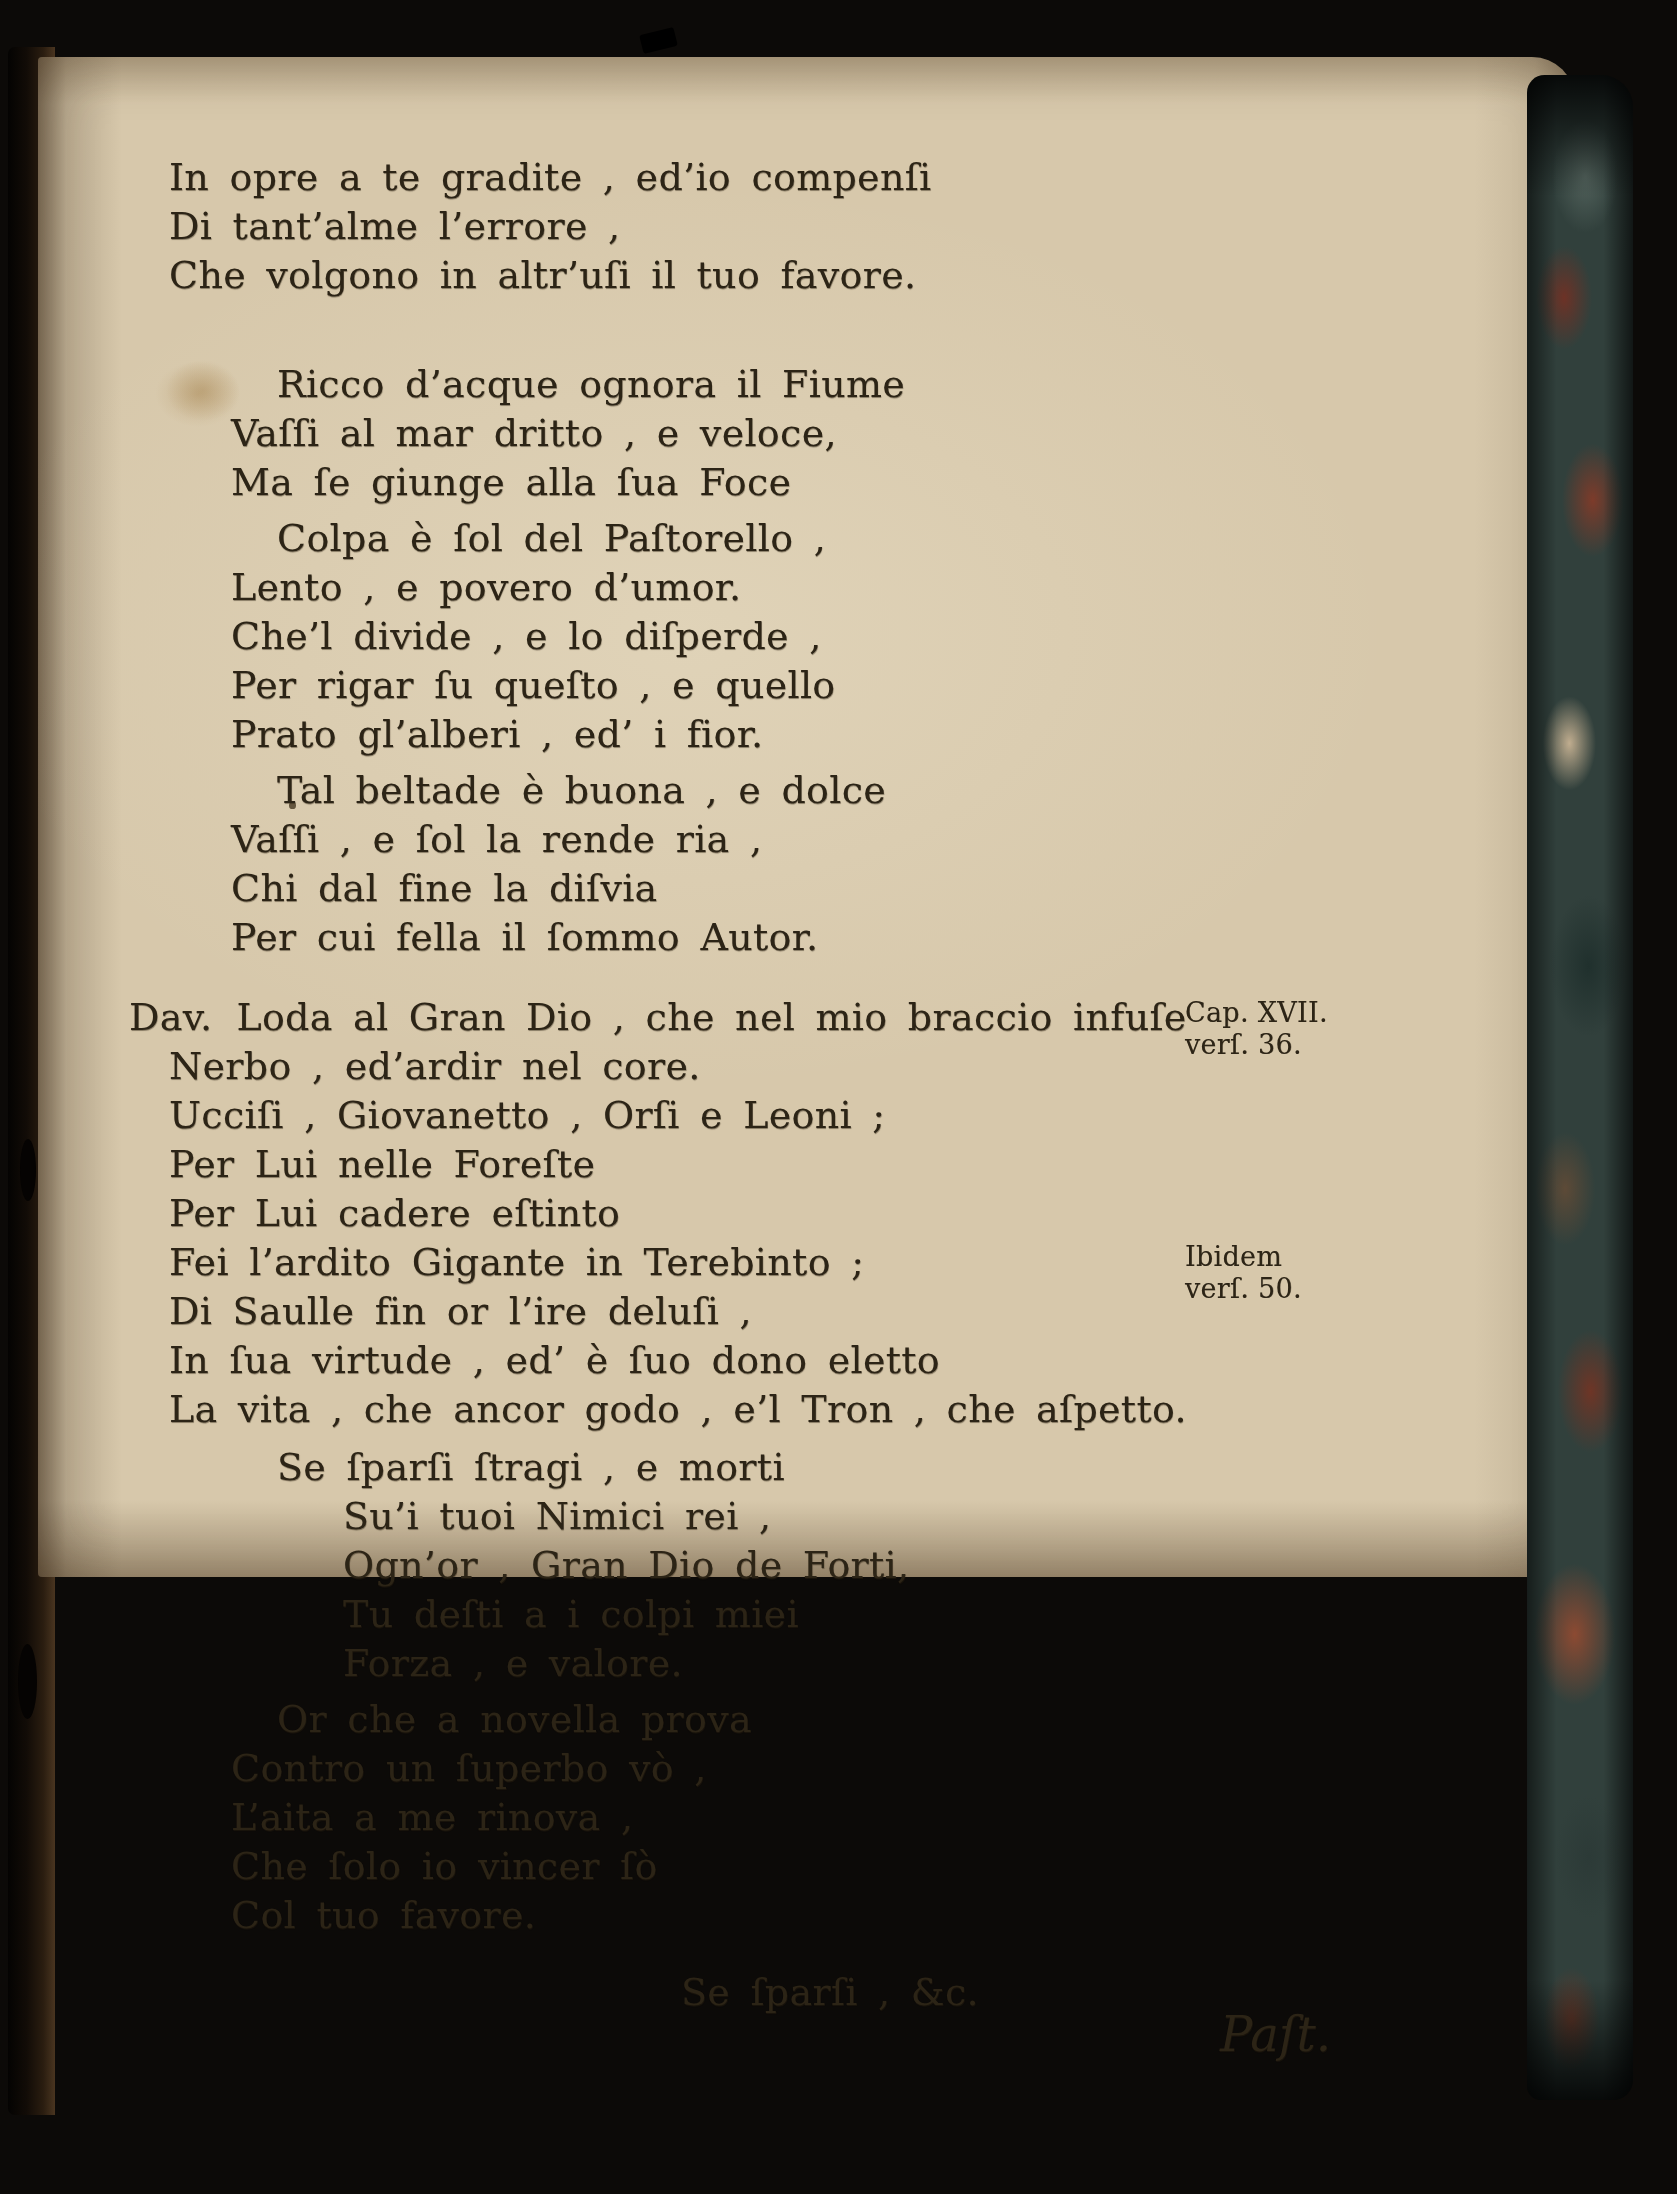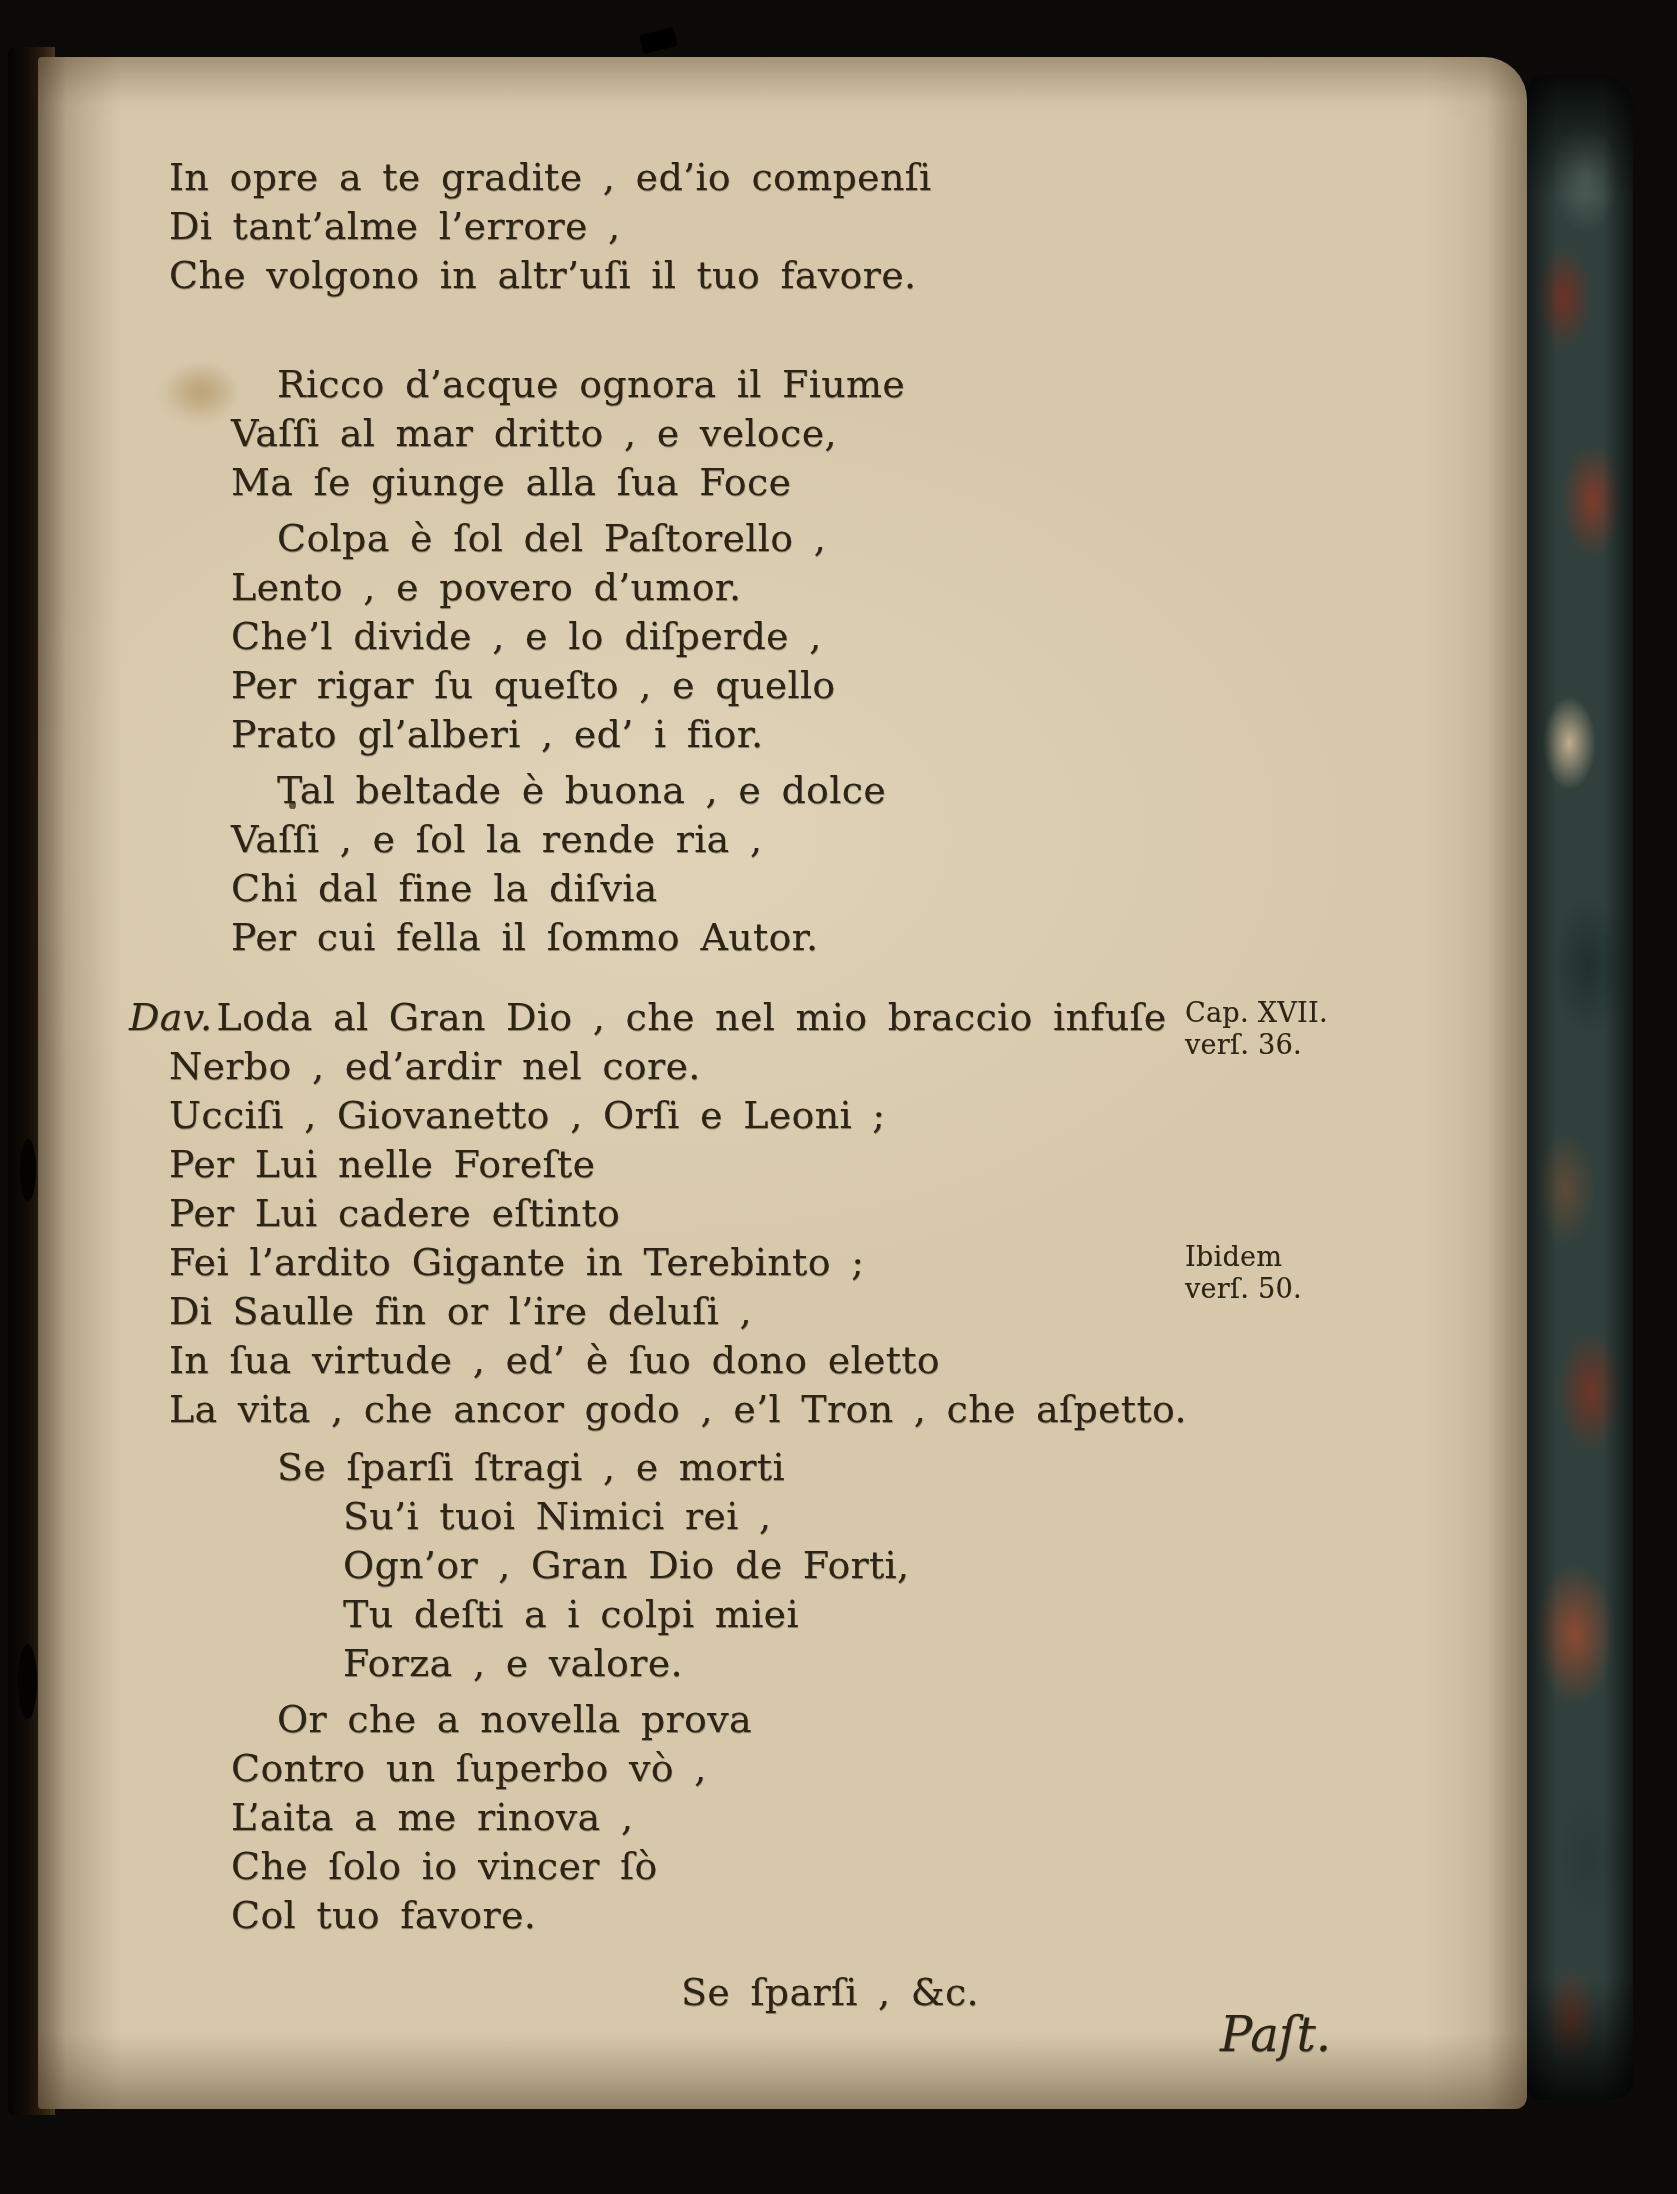--- a/index.html
+++ b/index.html
@@ -18,32 +18,33 @@
   .binding {
     position: absolute;
     left: 8px; top: 47px;
     width: 47px; height: 2068px;
     background: linear-gradient(90deg, #040302 0%, #120c07 40%, #2a1d10 75%, #4a3520 100%);
     border-radius: 6.7px 0 0 6.7px;
   }
   .paper {
     position: absolute;
     left: 38px; top: 57px;
-    width: 1489px; height: 2052px;
+    width: 1489px; height: 1520px;
     border-radius: 4px 43px 12px 4px;
     background:
       radial-gradient(61px 47px at 160px 337px, rgba(158,120,62,0.28), rgba(158,120,62,0) 70%),
       radial-gradient(943px 606px at 42% 38%, rgba(244,236,214,0.30), rgba(244,236,214,0) 75%),
       linear-gradient(90deg, rgba(46,30,14,0.52) 0px, rgba(46,30,14,0.18) 28px, rgba(46,30,14,0) 84px),
       linear-gradient(270deg, rgba(64,48,28,0.40) 0px, rgba(64,48,28,0.10) 40px, rgba(64,48,28,0) 101px),
       linear-gradient(180deg, rgba(124,104,74,0.35) 0px, rgba(124,104,74,0) 47px),
       linear-gradient(0deg, rgba(90,70,45,0.42) 0px, rgba(90,70,45,0) 77px),
       var(--paper, #d7c8ab);
     box-shadow: inset 0 0 61px rgba(60,40,20,0.30);
     color: var(--ink, #2c2416);
+    padding-left: 48px;
   }
   .marble {
     position: absolute;
     left: 1527px; top: 75px;
     width: 106px; height: 2025px;
     border-radius: 17.5px 32px 20px 13.5px;
     background:
       linear-gradient(180deg, rgba(0,0,0,0.85), rgba(0,0,0,0) 6%, rgba(0,0,0,0) 94%, rgba(0,0,0,0.85)),
       linear-gradient(90deg, rgba(0,0,0,0.55), rgba(0,0,0,0) 28%, rgba(0,0,0,0) 72%, rgba(0,0,0,0.65)),
       radial-gradient(47px 81px at 55% 5%, #53635d, rgba(83,99,93,0) 70%),
@@ -68,21 +69,21 @@
     text-shadow: 0.4px 0.5px 0.7px rgba(44,34,18,0.45);
   }
   .indent-0 { margin-left: 0; }
   .indent-1 { margin-left: 108px; margin-top: 7px; }
   .indent-2 { margin-left: 62px; }
   .indent-3 { margin-left: 174px; }
   .recit { left: 131px; top: 96px; }
   .aria1 { left: 131px; top: 296px; }
   .dav   { left: 131px; top: 936px; }
   .dav .first { margin-left: -40px; }
-  .speaker { font-style: italic; margin-right: 4px; }
+  .speaker { margin-right: 24px; }
   .aria2 { left: 131px; top: 1379px; }
   .refrain { margin-left: 512px; margin-top: 28px; }
   .note {
     position: absolute;
     font-size: 27px;
     line-height: 32px;
     letter-spacing: 0.3px;
     white-space: nowrap;
     text-shadow: 0.3px 0.4px 0.5px rgba(44,34,18,0.4);
   }

